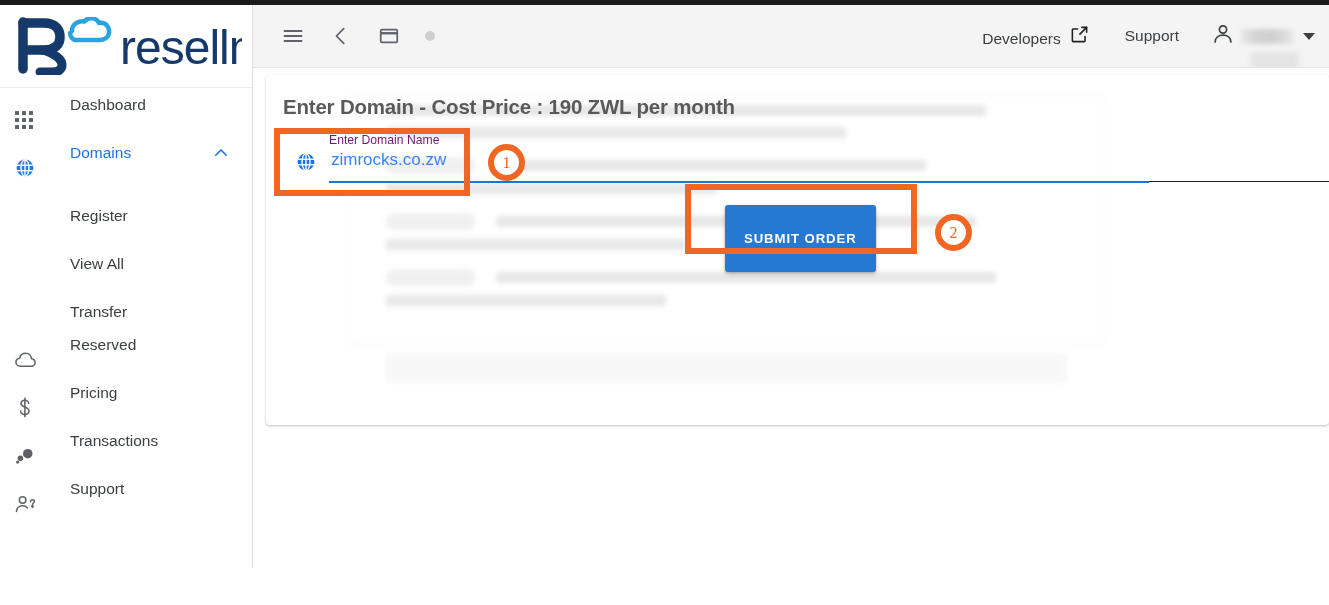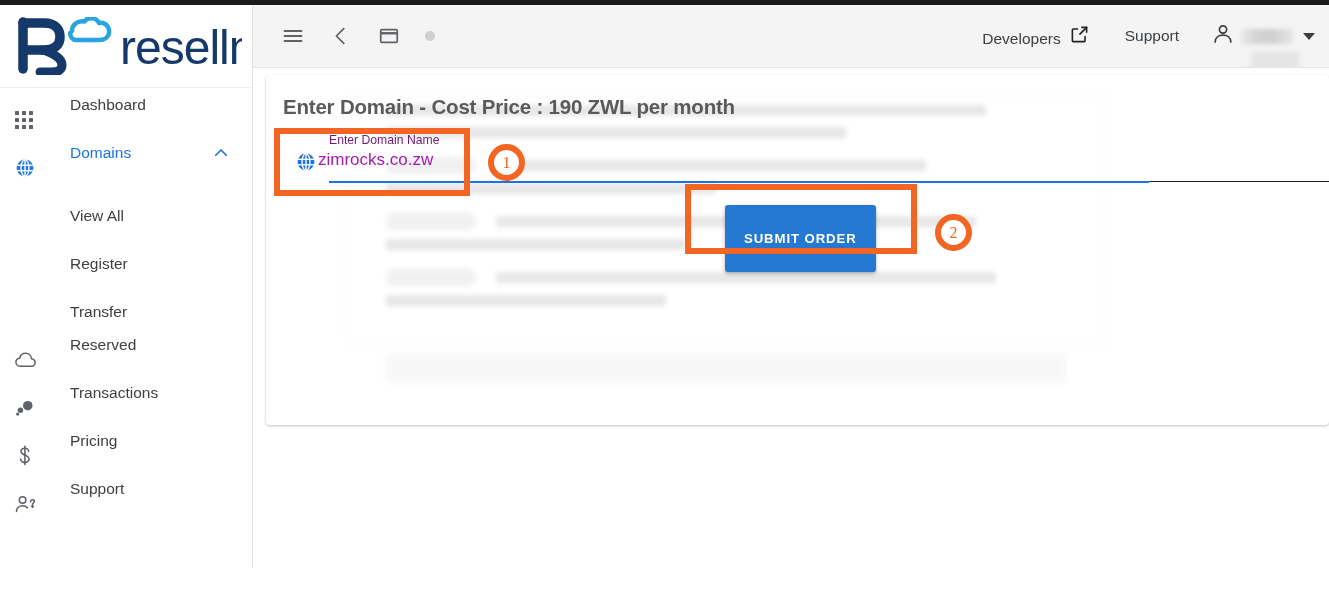--- a/index.html
+++ b/index.html
@@ -123,22 +123,22 @@
   
   .field-wrap {
     position: absolute; left: 18px; top: 58px; width: 1038px; height: 52px;
   }
   .globe-ico { position: absolute; left: 11px; top: 18px; color: #1a73e8; }
   .field-label {
     position: absolute; left: 45px; top: 0px;
     font-size: 12.2px; color: #701a75;
   }
   .field-value {
-    position: absolute; left: 34px; top: 17px;
-    font-size: 17px; color: #a21caf; background: transparent;
+    position: absolute; left: 47px; top: 17px;
+    font-size: 17px; color: #3b82f6; background: transparent;
     border: none; outline: none; width: 420px;
     font-family: "Liberation Sans", sans-serif;
   }
   .field-rule-blue {
     position: absolute; left: 45px; top: 48px; width: 820px; height: 2px;
     background: #1a73e8;
   }
   .field-rule-dark {
     position: absolute; left: 45px; top: 48px; width: 1038px; height: 1px;
     background: #1d1d1d;
@@ -231,57 +231,57 @@
         </span>
         <span class="nav-label">Domains</span>
         <span class="chevron">
           <svg width="18" height="18" viewBox="0 0 24 24" fill="none" stroke="currentColor" stroke-width="2.2" stroke-linecap="round" stroke-linejoin="round">
             <polyline points="5,15 12,8 19,15"></polyline>
           </svg>
         </span>
       </div>
 
       <div class="nav-sub">
+        <span>Register</span>
+      </div>
+      <div class="nav-sub">
         <span>View All</span>
-      </div>
-      <div class="nav-sub">
-        <span>Register</span>
       </div>
       <div class="nav-sub">
         <span>Transfer</span>
       </div>
 
       <div class="nav-item">
         <span class="nav-icon">
           <svg width="23" height="23" viewBox="0 0 24 24" fill="none" stroke="currentColor" stroke-width="1.6" stroke-linejoin="round">
             <path d="M6.5 18 C3.9 18 2 16.1 2 13.8 C2 11.6 3.7 9.8 6 9.6 C6.5 6.6 9.1 4.5 12.1 4.5 C15.4 4.5 18 7 18.2 10.1 C20.4 10.4 22 12.1 22 14.2 C22 16.3 20.2 18 18 18 Z"></path>
           </svg>
         </span>
         <span class="nav-label">Reserved</span>
+      </div>
+
+      <div class="nav-item">
+        <span class="nav-icon">
+          <svg width="22" height="22" viewBox="0 0 24 24" fill="none" stroke="currentColor" stroke-width="1.7" stroke-linecap="round">
+            <path d="M16 7 C16 5 14 3.6 11.8 3.6 C9.5 3.6 7.6 5 7.6 7 C7.6 11.6 16.4 10.2 16.4 15.4 C16.4 17.6 14.3 19.2 11.9 19.2 C9.4 19.2 7.3 17.6 7.3 15.4"></path>
+            <line x1="11.9" y1="1.4" x2="11.9" y2="21.4"></line>
+          </svg>
+        </span>
+        <span class="nav-label">Pricing</span>
       </div>
 
       <div class="nav-item">
         <span class="nav-icon">
           <svg width="22" height="22" viewBox="0 0 24 24" fill="currentColor">
             <circle cx="15" cy="9.5" r="5.2"></circle>
             <circle cx="7" cy="14.5" r="3"></circle>
             <circle cx="4" cy="18.6" r="1.8"></circle>
           </svg>
         </span>
         <span class="nav-label">Transactions</span>
-      </div>
-
-      <div class="nav-item">
-        <span class="nav-icon">
-          <svg width="22" height="22" viewBox="0 0 24 24" fill="none" stroke="currentColor" stroke-width="1.7" stroke-linecap="round">
-            <path d="M16 7 C16 5 14 3.6 11.8 3.6 C9.5 3.6 7.6 5 7.6 7 C7.6 11.6 16.4 10.2 16.4 15.4 C16.4 17.6 14.3 19.2 11.9 19.2 C9.4 19.2 7.3 17.6 7.3 15.4"></path>
-            <line x1="11.9" y1="1.4" x2="11.9" y2="21.4"></line>
-          </svg>
-        </span>
-        <span class="nav-label">Pricing</span>
       </div>
 
       <div class="nav-item">
         <span class="nav-icon">
           <svg width="23" height="23" viewBox="0 0 24 24" fill="none" stroke="currentColor" stroke-width="1.6" stroke-linecap="round">
             <circle cx="9" cy="7.3" r="3.4"></circle>
             <path d="M2.6 19.4 C2.6 15.6 5.5 13.2 9 13.2 C11 13.2 12.8 14 14 15.3"></path>
             <path d="M17.3 9 C17.3 7.8 18.3 7.1 19.3 7.1 C20.4 7.1 21.2 7.8 21.2 8.8 C21.2 10.4 19.3 10.4 19.3 12"></path>
             <circle cx="19.3" cy="14.1" r="0.7" fill="currentColor"></circle>
           </svg>

